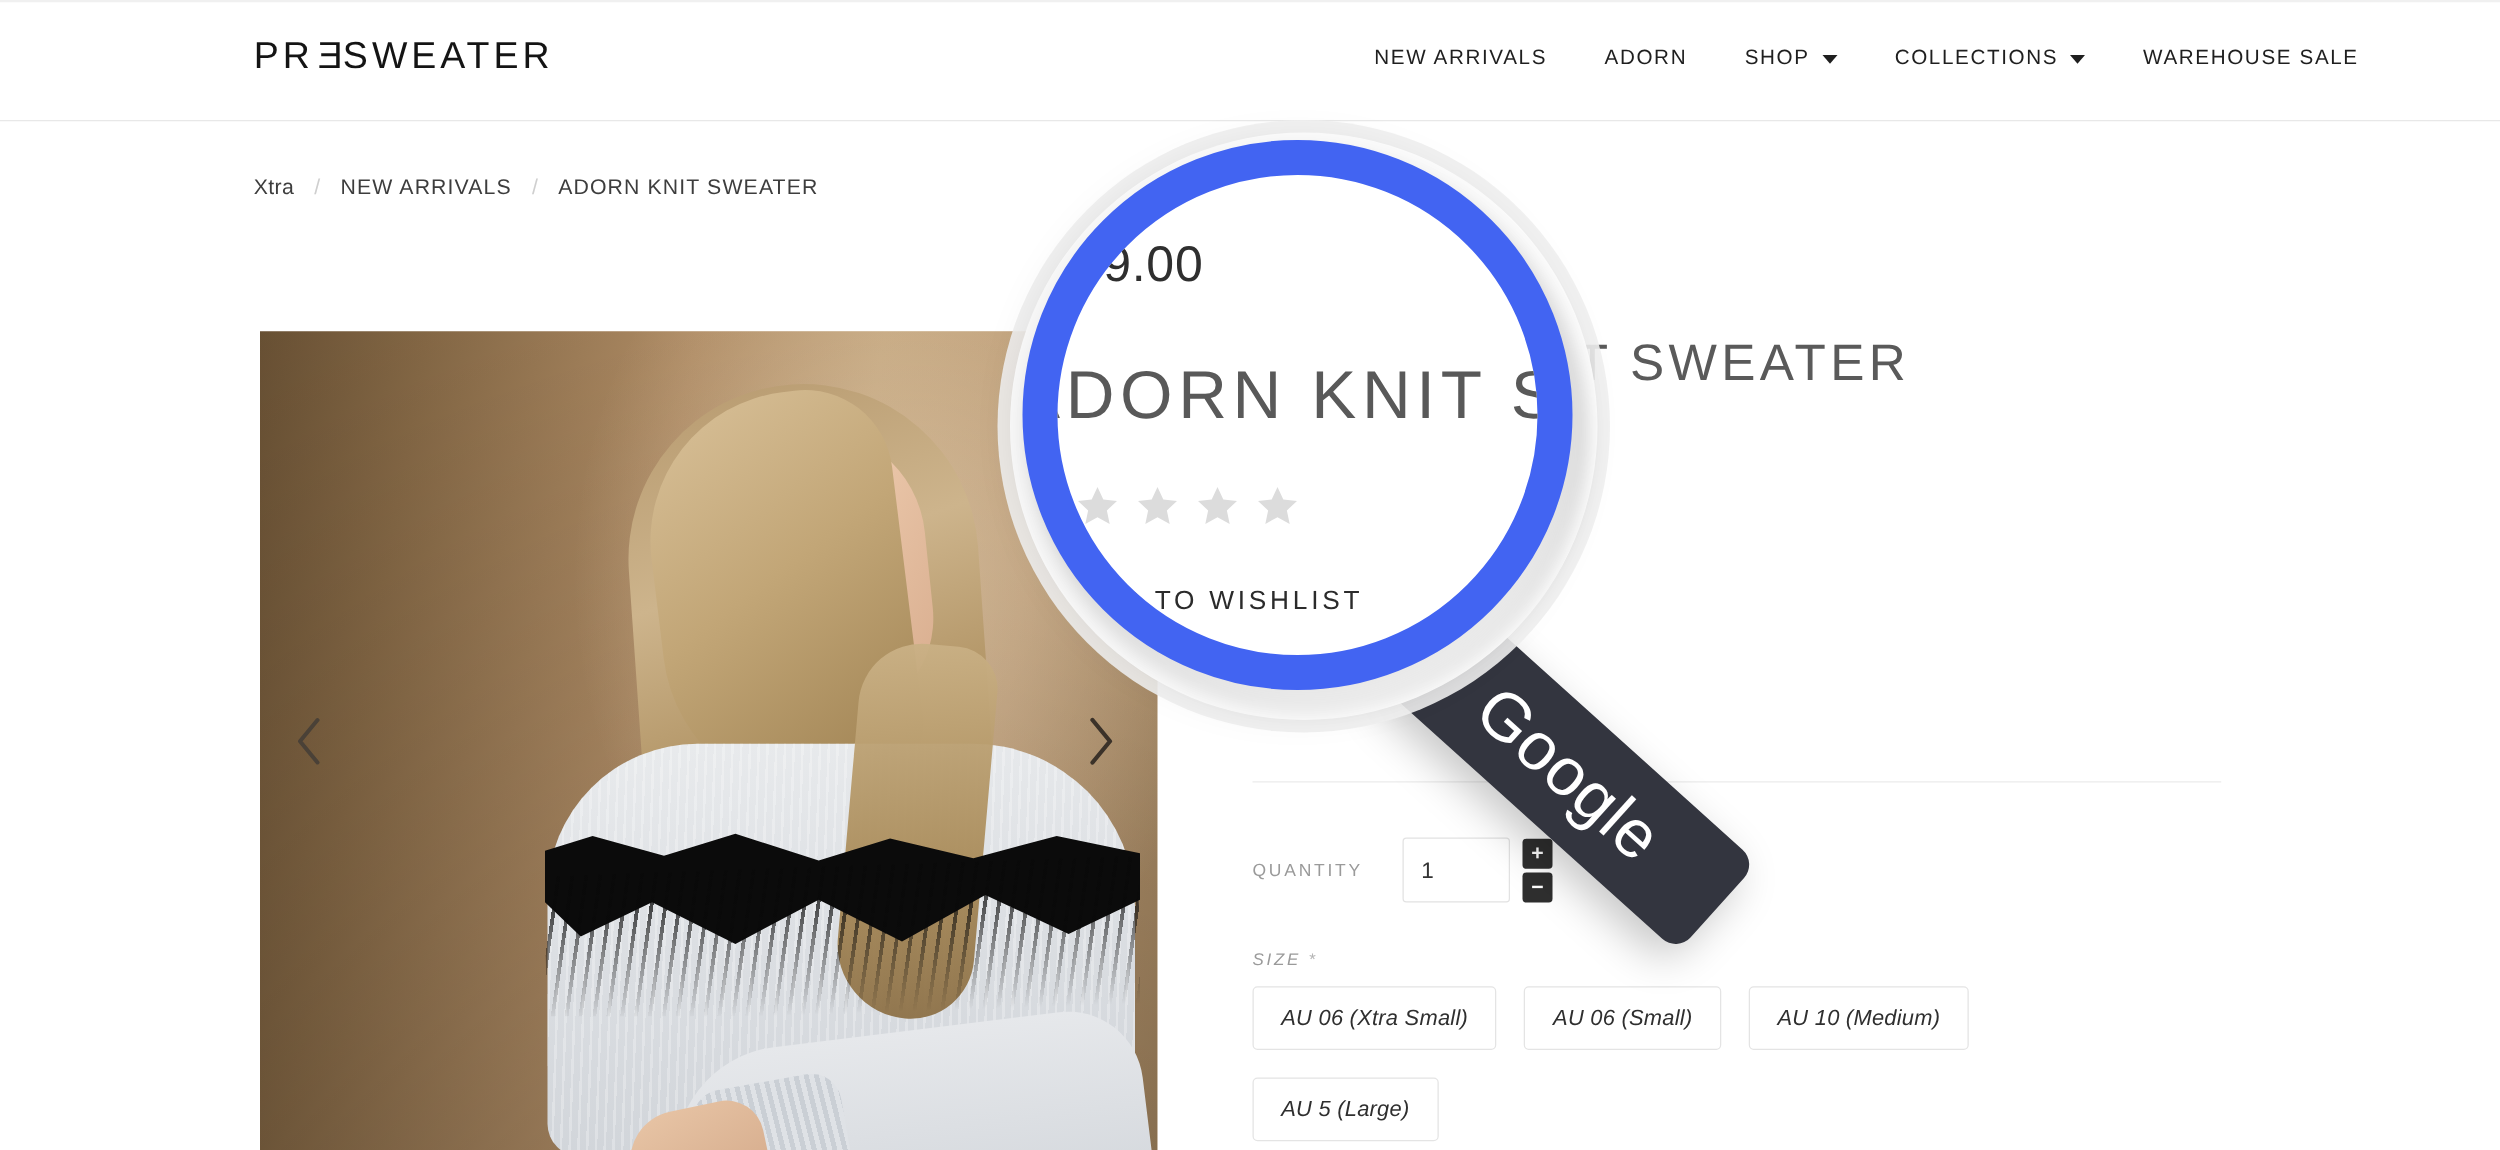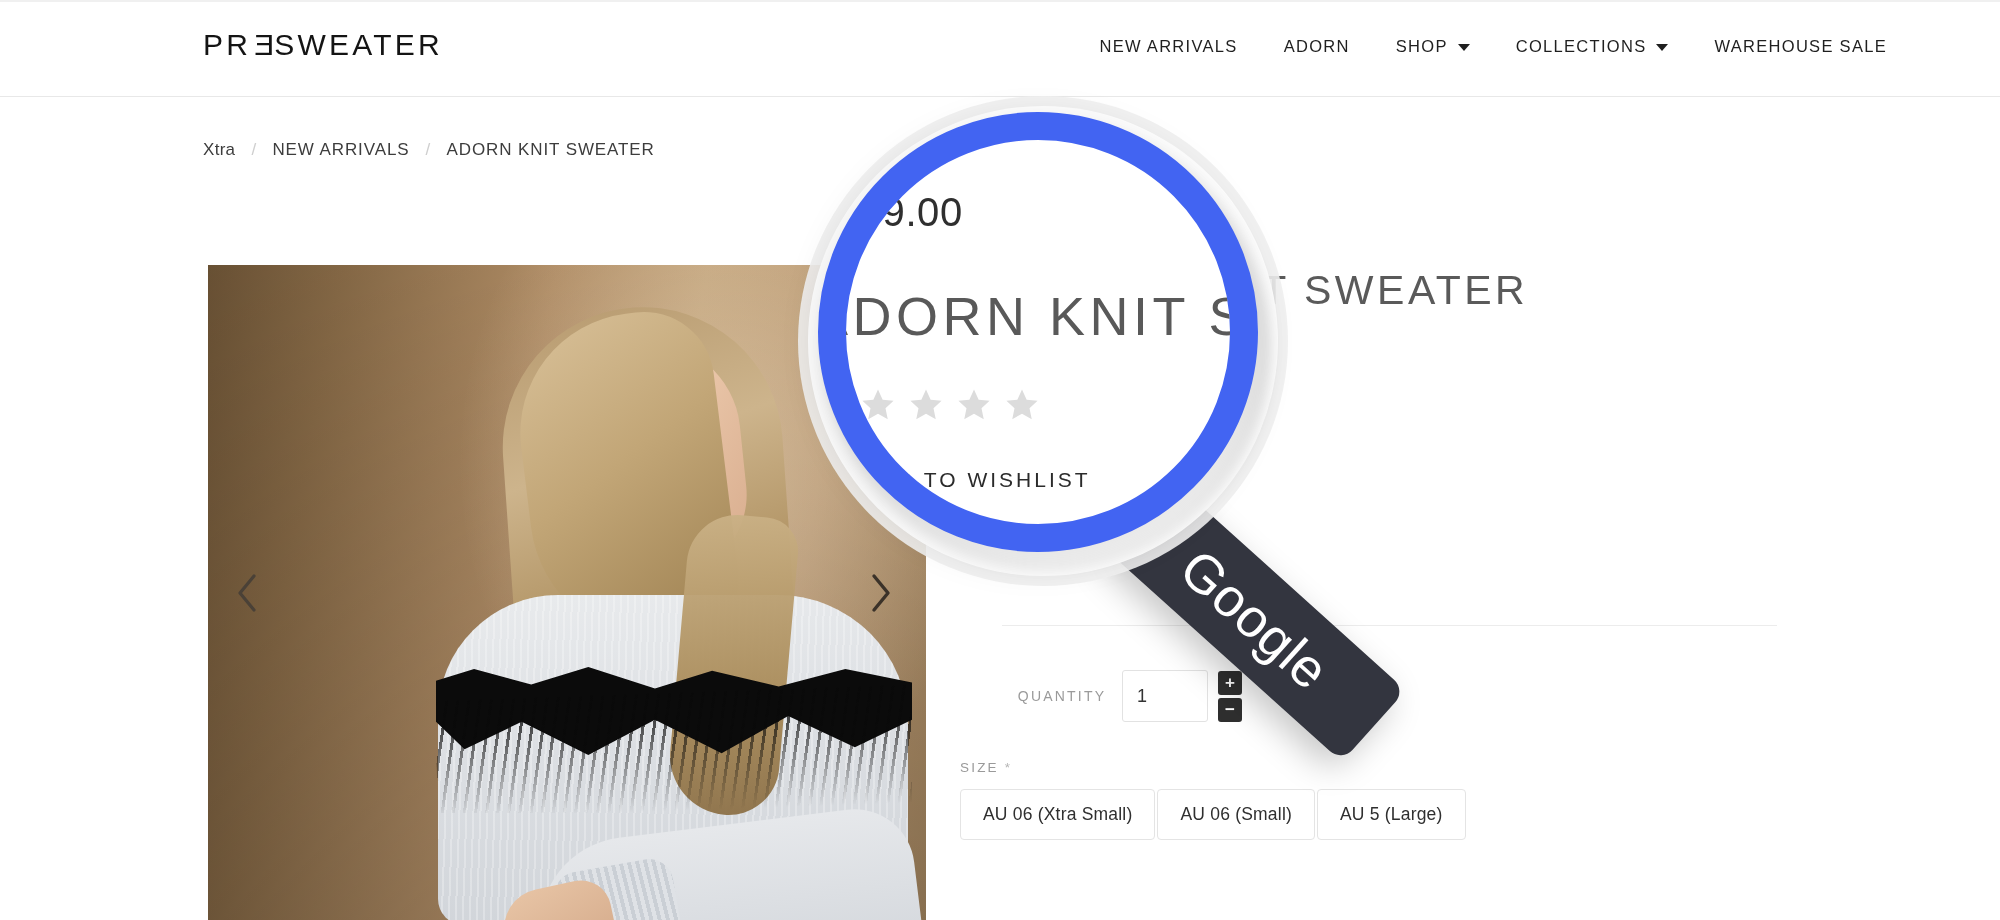--- a/index.html
+++ b/index.html
@@ -355,21 +355,20 @@
     left: 1002px;
     top: 670px;
     display: flex;
     align-items: center;
   }
   .qty-label {
     font-size: 14px;
     letter-spacing: 2.2px;
     color: #9a9a9a;
     width: 120px;
-    text-align: center;
   }
   .qty-input {
     width: 86px;
     height: 52px;
     border: 1px solid #e2e2e2;
     border-radius: 3px;
     font-size: 18px;
     color: #333;
     padding: 0 14px;
     font-family: "Liberation Sans", sans-serif;
@@ -390,35 +389,36 @@
     display: flex; align-items: center; justify-content: center;
     font-size: 17px;
     line-height: 1;
     cursor: pointer;
     font-weight: 700;
     user-select: none;
   }
 
   .size-block {
     position: absolute;
-    left: 960px;
+    left: 1002px;
     top: 760px;
     width: 900px;
+    font-style: italic;
   }
   .size-label {
     font-size: 13.5px;
     letter-spacing: 2.2px;
     color: #9a9a9a;
     margin-bottom: 14px;
   }
   .size-label .req { color: #b5b5b5; }
   .size-options {
     display: flex;
     flex-wrap: wrap;
-    gap: 2px;
+    gap: 22px;
     width: 720px;
   }
   .size-opt {
     border: 1px solid #e4e4e4;
     border-radius: 4px;
     background: #fff;
     padding: 14px 22px;
     font-size: 17.5px;
     color: #2f2f2f;
     cursor: pointer;
@@ -692,20 +692,21 @@
   </div>
 
   <div class="size-block">
     <div class="size-label">
       <span>SIZE</span>
       <span class="req">*</span>
     </div>
     <div class="size-options">
       <div class="size-opt">AU 06 (Xtra Small)</div>
       <div class="size-opt">AU 06 (Small)</div>
+      <div class="size-opt">AU 10 (Medium)</div>
       <div class="size-opt">AU 5 (Large)</div>
     </div>
   </div>
 
   <div class="magnifier">
 
     <div class="mag-handle">
       <span class="mag-handle-text">Google</span>
     </div>
 

